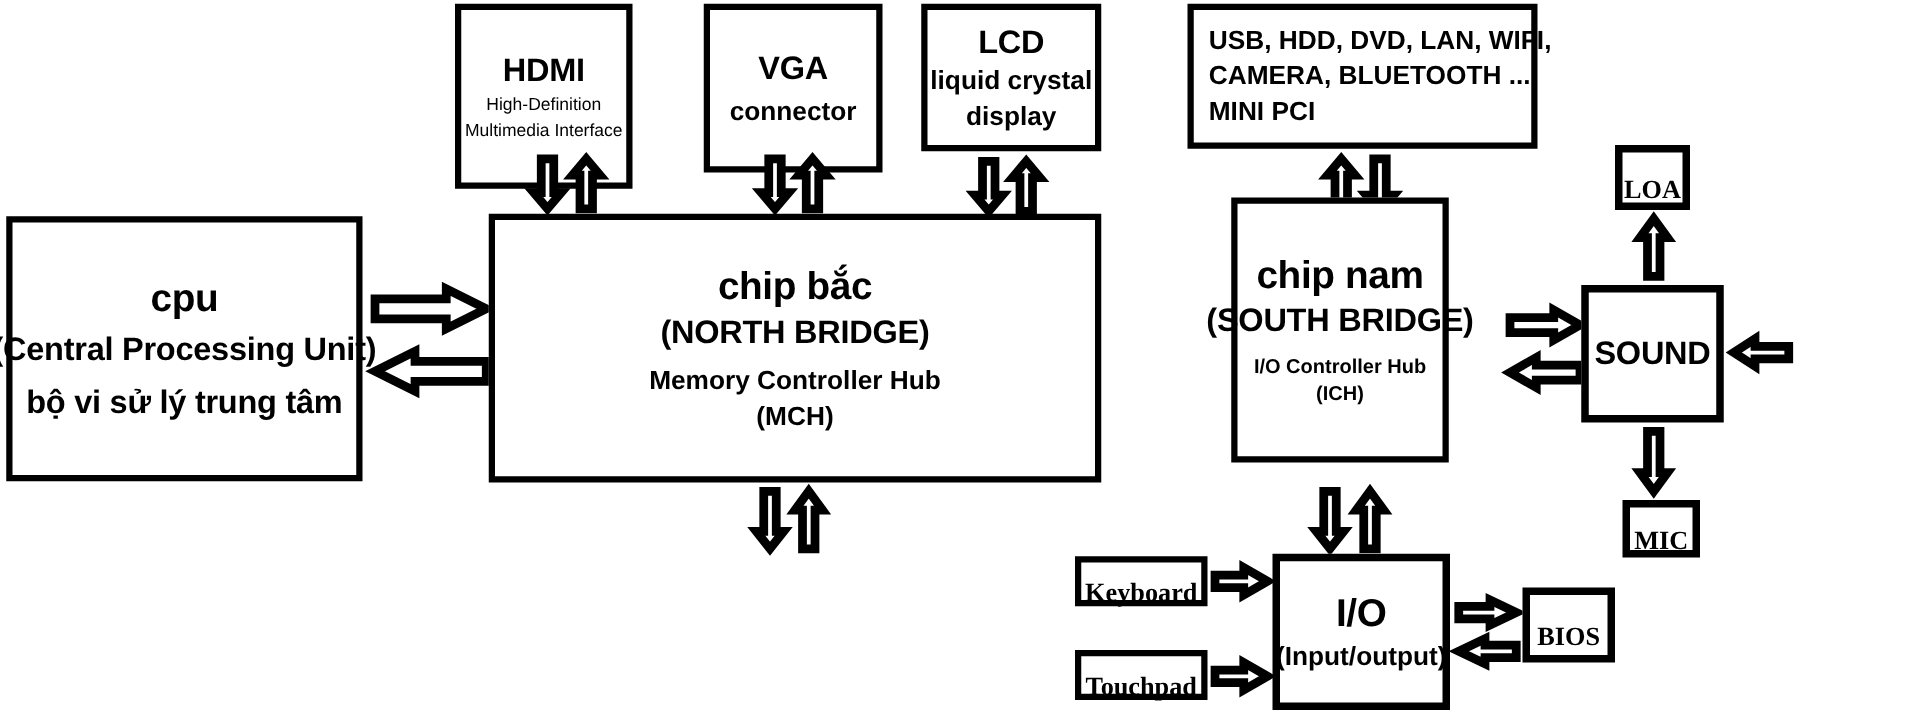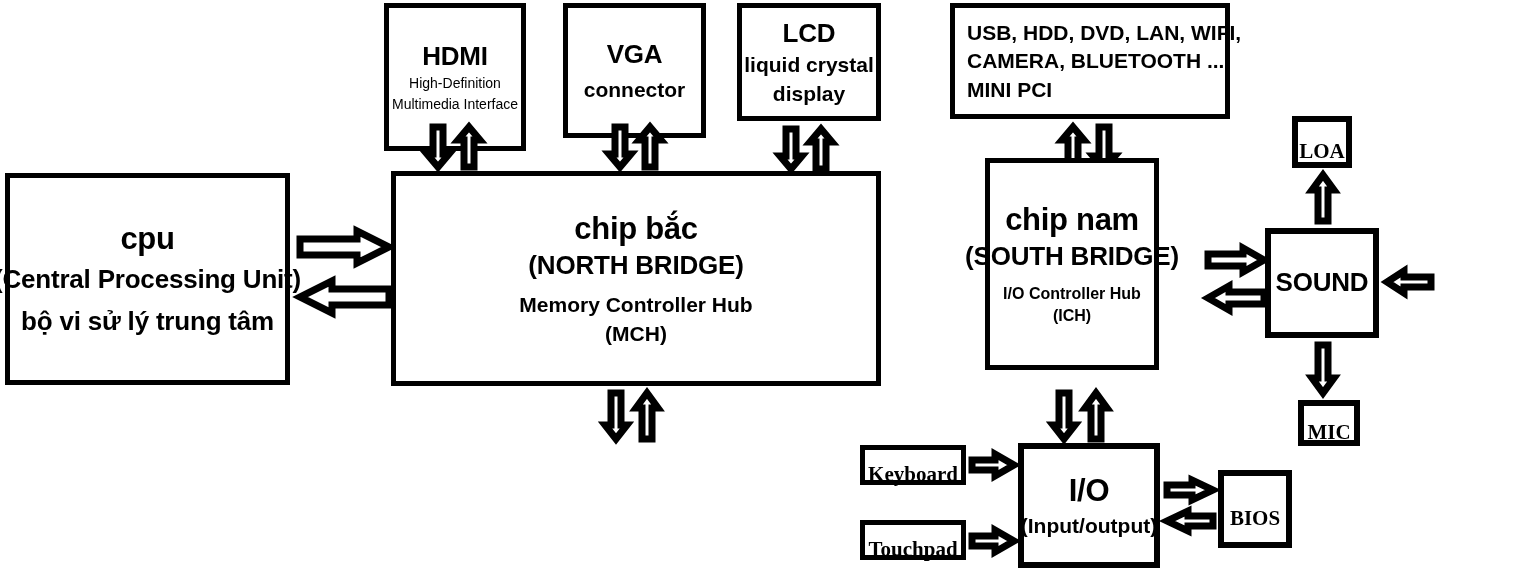--- a/index.html
+++ b/index.html
@@ -66,21 +66,21 @@
     </svg>
   </div>
 
   <div class="box" style="left:391px;top:171px;width:490px;height:215px;">
     <span class="ln t-xl">chip bắc</span>
     <span class="ln t-lg gap-sm">(NORTH BRIDGE)</span>
     <span class="ln t-md gap-lg">Memory Controller Hub</span>
     <span class="ln t-md gap-sm">(MCH)</span>
   </div>
 
-  <div class="box" style="left:384px;top:3px;width:142px;height:148px;">
+  <div class="box" style="left:364px;top:3px;width:142px;height:148px;">
     <span class="ln t-lg">HDMI</span>
     <span class="ln t-xs gap-sm">High-Definition</span>
     <span class="ln t-xs gap-sm">Multimedia Interface</span>
   </div>
   <div class="arrow" style="left:425px;top:124px;width:26px;height:46px;">
     <svg width="26" height="46" viewBox="0 0 26 46">
       <path d="M8,3 L18,3 L18,30 L24,30 L13,43 L2,30 L8,30 Z"></path>
     </svg>
   </div>
   <div class="arrow" style="left:456px;top:124px;width:26px;height:46px;">
@@ -230,17 +230,17 @@
   <div class="arrow" style="left:1164px;top:477px;width:52px;height:26px;">
     <svg width="52" height="26" viewBox="0 0 52 26">
       <path d="M3,8 L28,8 L28,3 L49,13 L28,23 L28,18 L3,18 Z"></path>
     </svg>
   </div>
   <div class="arrow" style="left:1164px;top:508px;width:52px;height:26px;">
     <svg width="52" height="26" viewBox="0 0 52 26">
       <path d="M49,8 L24,8 L24,3 L3,13 L24,23 L24,18 L49,18 Z"></path>
     </svg>
   </div>
-  <div class="box" style="left:1218px;top:470px;width:74px;height:78px;border-width:6px;">
+  <div class="box" style="left:1218px;top:470px;width:74px;height:60px;border-width:6px;">
     <span class="ln t-md t-serif">BIOS</span>
   </div>
 
 </div>
 
 </body></html>

